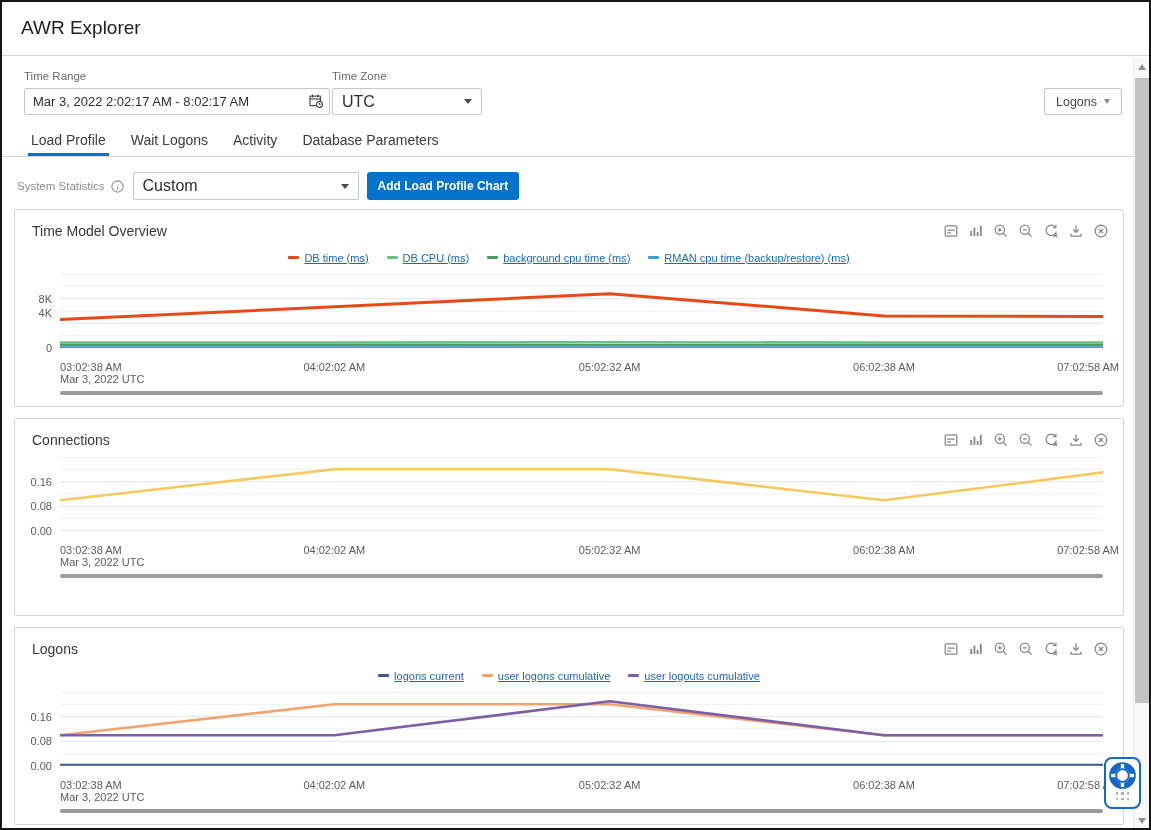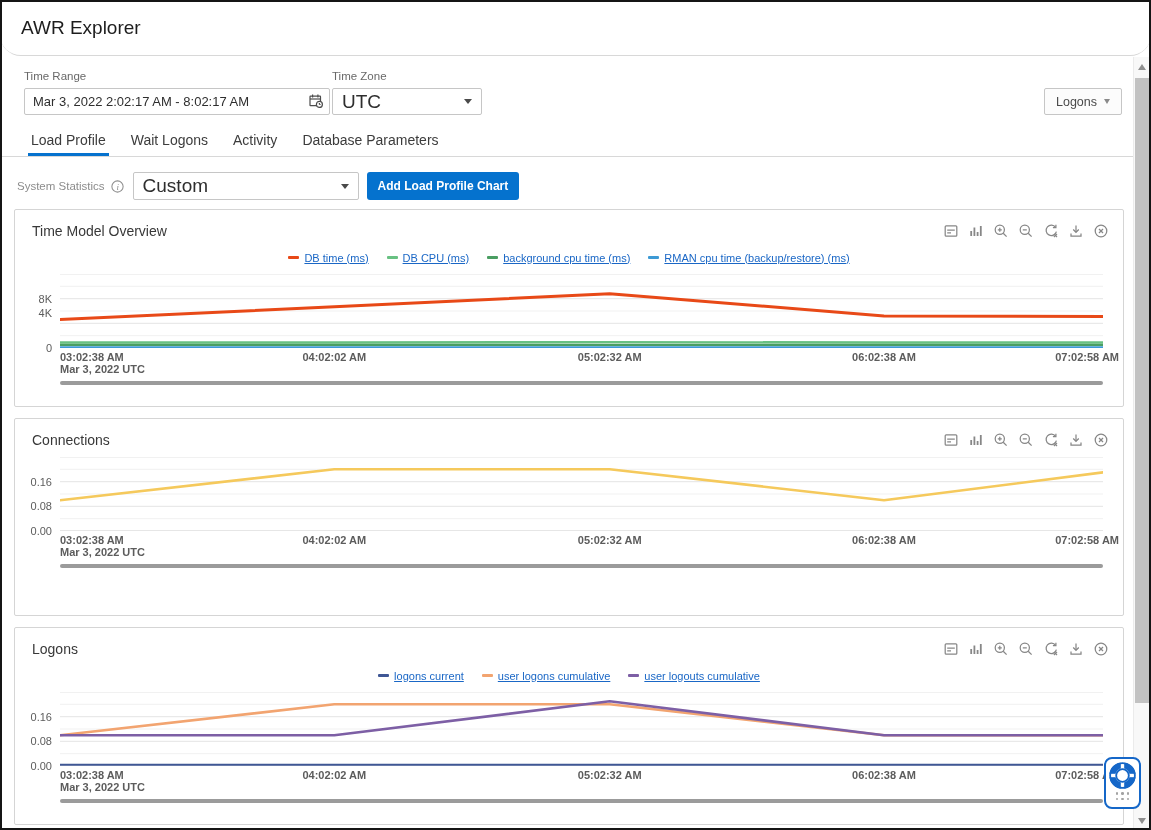--- a/index.html
+++ b/index.html
@@ -1,36 +1,36 @@
 <!DOCTYPE html>
 <html><head>
 <meta charset="utf-8">
 <style>
   html,body{margin:0;padding:0;}
   body{width:1151px;height:830px;position:relative;overflow:hidden;background:#fff;
        font-family:"Liberation Sans",sans-serif;color:#333;}
   .frame{position:absolute;inset:0;border:2px solid #151515;pointer-events:none;z-index:60;}
   
-  .app-header{height:56px;border-bottom:1px solid #d8d8d8;display:flex;align-items:center;padding-left:21px;box-sizing:border-box;border-radius:21px;}
+  .app-header{height:56px;border-bottom:1px solid #d8d8d8;display:flex;align-items:center;padding-left:21px;box-sizing:border-box;}
   .app-title{font-size:19px;color:#1d1d1d;}
   
   .content{position:absolute;top:57px;left:0;right:17px;bottom:0;overflow:hidden;background:#fff;}
   
   .filter-row{display:flex;align-items:flex-end;padding:13px 12px 0 17px;}
   .field{display:flex;flex-direction:column;}
   .field-label{font-size:11.5px;color:#696969;margin-bottom:6px;}
   .tbox{height:27px;box-sizing:border-box;border:1px solid #c6c6c6;border-radius:2px;background:#fff;
         font-size:13px;color:#2e2e2e;padding:0 8px;font-family:"Liberation Sans",sans-serif;}
   .f-db .tbox{width:296px;}
   .f-tr{margin-left:7px;position:relative;}
   .f-tr .tbox{width:306px;padding-right:26px;}
   .f-tr .cal{position:absolute;right:6px;bottom:6px;cursor:pointer;line-height:0;}
   .f-tz{margin-left:2px;}
   .selectbox{height:27px;box-sizing:border-box;border:1px solid #c6c6c6;border-radius:2px;background:#fff;
-             display:flex;align-items:center;font-size:19px;color:#2e2e2e;padding:0 9px;cursor:pointer;}
+             display:flex;align-items:center;font-size:16px;color:#2e2e2e;padding:0 9px;cursor:pointer;}
   .f-tz .selectbox{width:150px;}
   .selectbox .val{flex:1;}
   .caret{width:0;height:0;border-left:4px solid transparent;border-right:4px solid transparent;border-top:5px solid #4a4a4a;}
   .reports-btn{margin-left:auto;height:27px;box-sizing:border-box;border:1px solid #c6c6c6;border-radius:2px;
                background:#fcfcfc;display:flex;align-items:center;gap:7px;padding:0 11px;font-size:12.5px;color:#4a4a4a;cursor:pointer;}
   .reports-btn .caret{border-top-color:#8a8a8a;border-left-width:3.5px;border-right-width:3.5px;}
   
   .tabs-row{display:flex;margin-top:11px;padding-left:28px;border-bottom:1px solid #d8d8d8;}
   .tab{padding:6px 3px 8px;margin-right:19px;font-size:14px;color:#3c3c3c;cursor:pointer;white-space:nowrap;}
   .tab.active{padding-bottom:5px;border-bottom:3px solid #0572ce;}
@@ -50,21 +50,21 @@
   .chart-toolbar{margin-left:auto;display:flex;align-items:center;gap:9px;}
   .tbtn{line-height:0;cursor:pointer;}
   .chart-legend{display:flex;justify-content:center;align-items:center;gap:18px;margin-top:11px;height:15px;}
   .lg-item{display:flex;align-items:center;gap:5px;cursor:pointer;}
   .lg-dash{width:11px;height:3px;border-radius:1px;display:inline-block;}
   .lg-label{font-size:11px;color:#1a67c6;text-decoration:underline;}
   .chart-body{margin-top:9px;}
   .chart-plot{position:relative;margin:0 20px 0 45px;height:74px;}
   .chart-plot svg{position:absolute;left:0;top:0;}
   .ytick{position:absolute;left:-45px;width:37px;text-align:right;font-size:11px;color:#5c5c5c;}
-  .chart-xlabels{position:relative;margin:2px 20px 0 45px;height:26px;font-size:11px;color:#5c5c5c;font-weight:bold;}
+  .chart-xlabels{position:relative;margin:12px 20px 0 45px;height:26px;font-size:11px;color:#5c5c5c;}
   .xtick{position:absolute;top:1px;white-space:nowrap;line-height:12px;}
   .range-bar{margin:5px 20px 0 45px;height:4px;border-radius:2px;background:#9b9b9b;cursor:pointer;}
   
   .vscroll{position:absolute;top:57px;right:0;width:17px;bottom:0;background:#f8f8f8;border-left:1px solid #ebebeb;z-index:40;}
   .vs-up,.vs-down{position:absolute;left:4px;width:0;height:0;border-left:4.5px solid transparent;border-right:4.5px solid transparent;cursor:pointer;}
   .vs-up{top:7px;border-bottom:6px solid #8f8f8f;}
   .vs-down{bottom:6px;border-top:6px solid #8f8f8f;}
   .vs-thumb{position:absolute;top:21px;left:1px;width:15px;height:625px;background:#c2c2c2;cursor:pointer;}
   
   .help-widget{position:absolute;left:1104px;top:757px;width:37px;height:52px;background:#fff;border:2px solid #1567c8;

